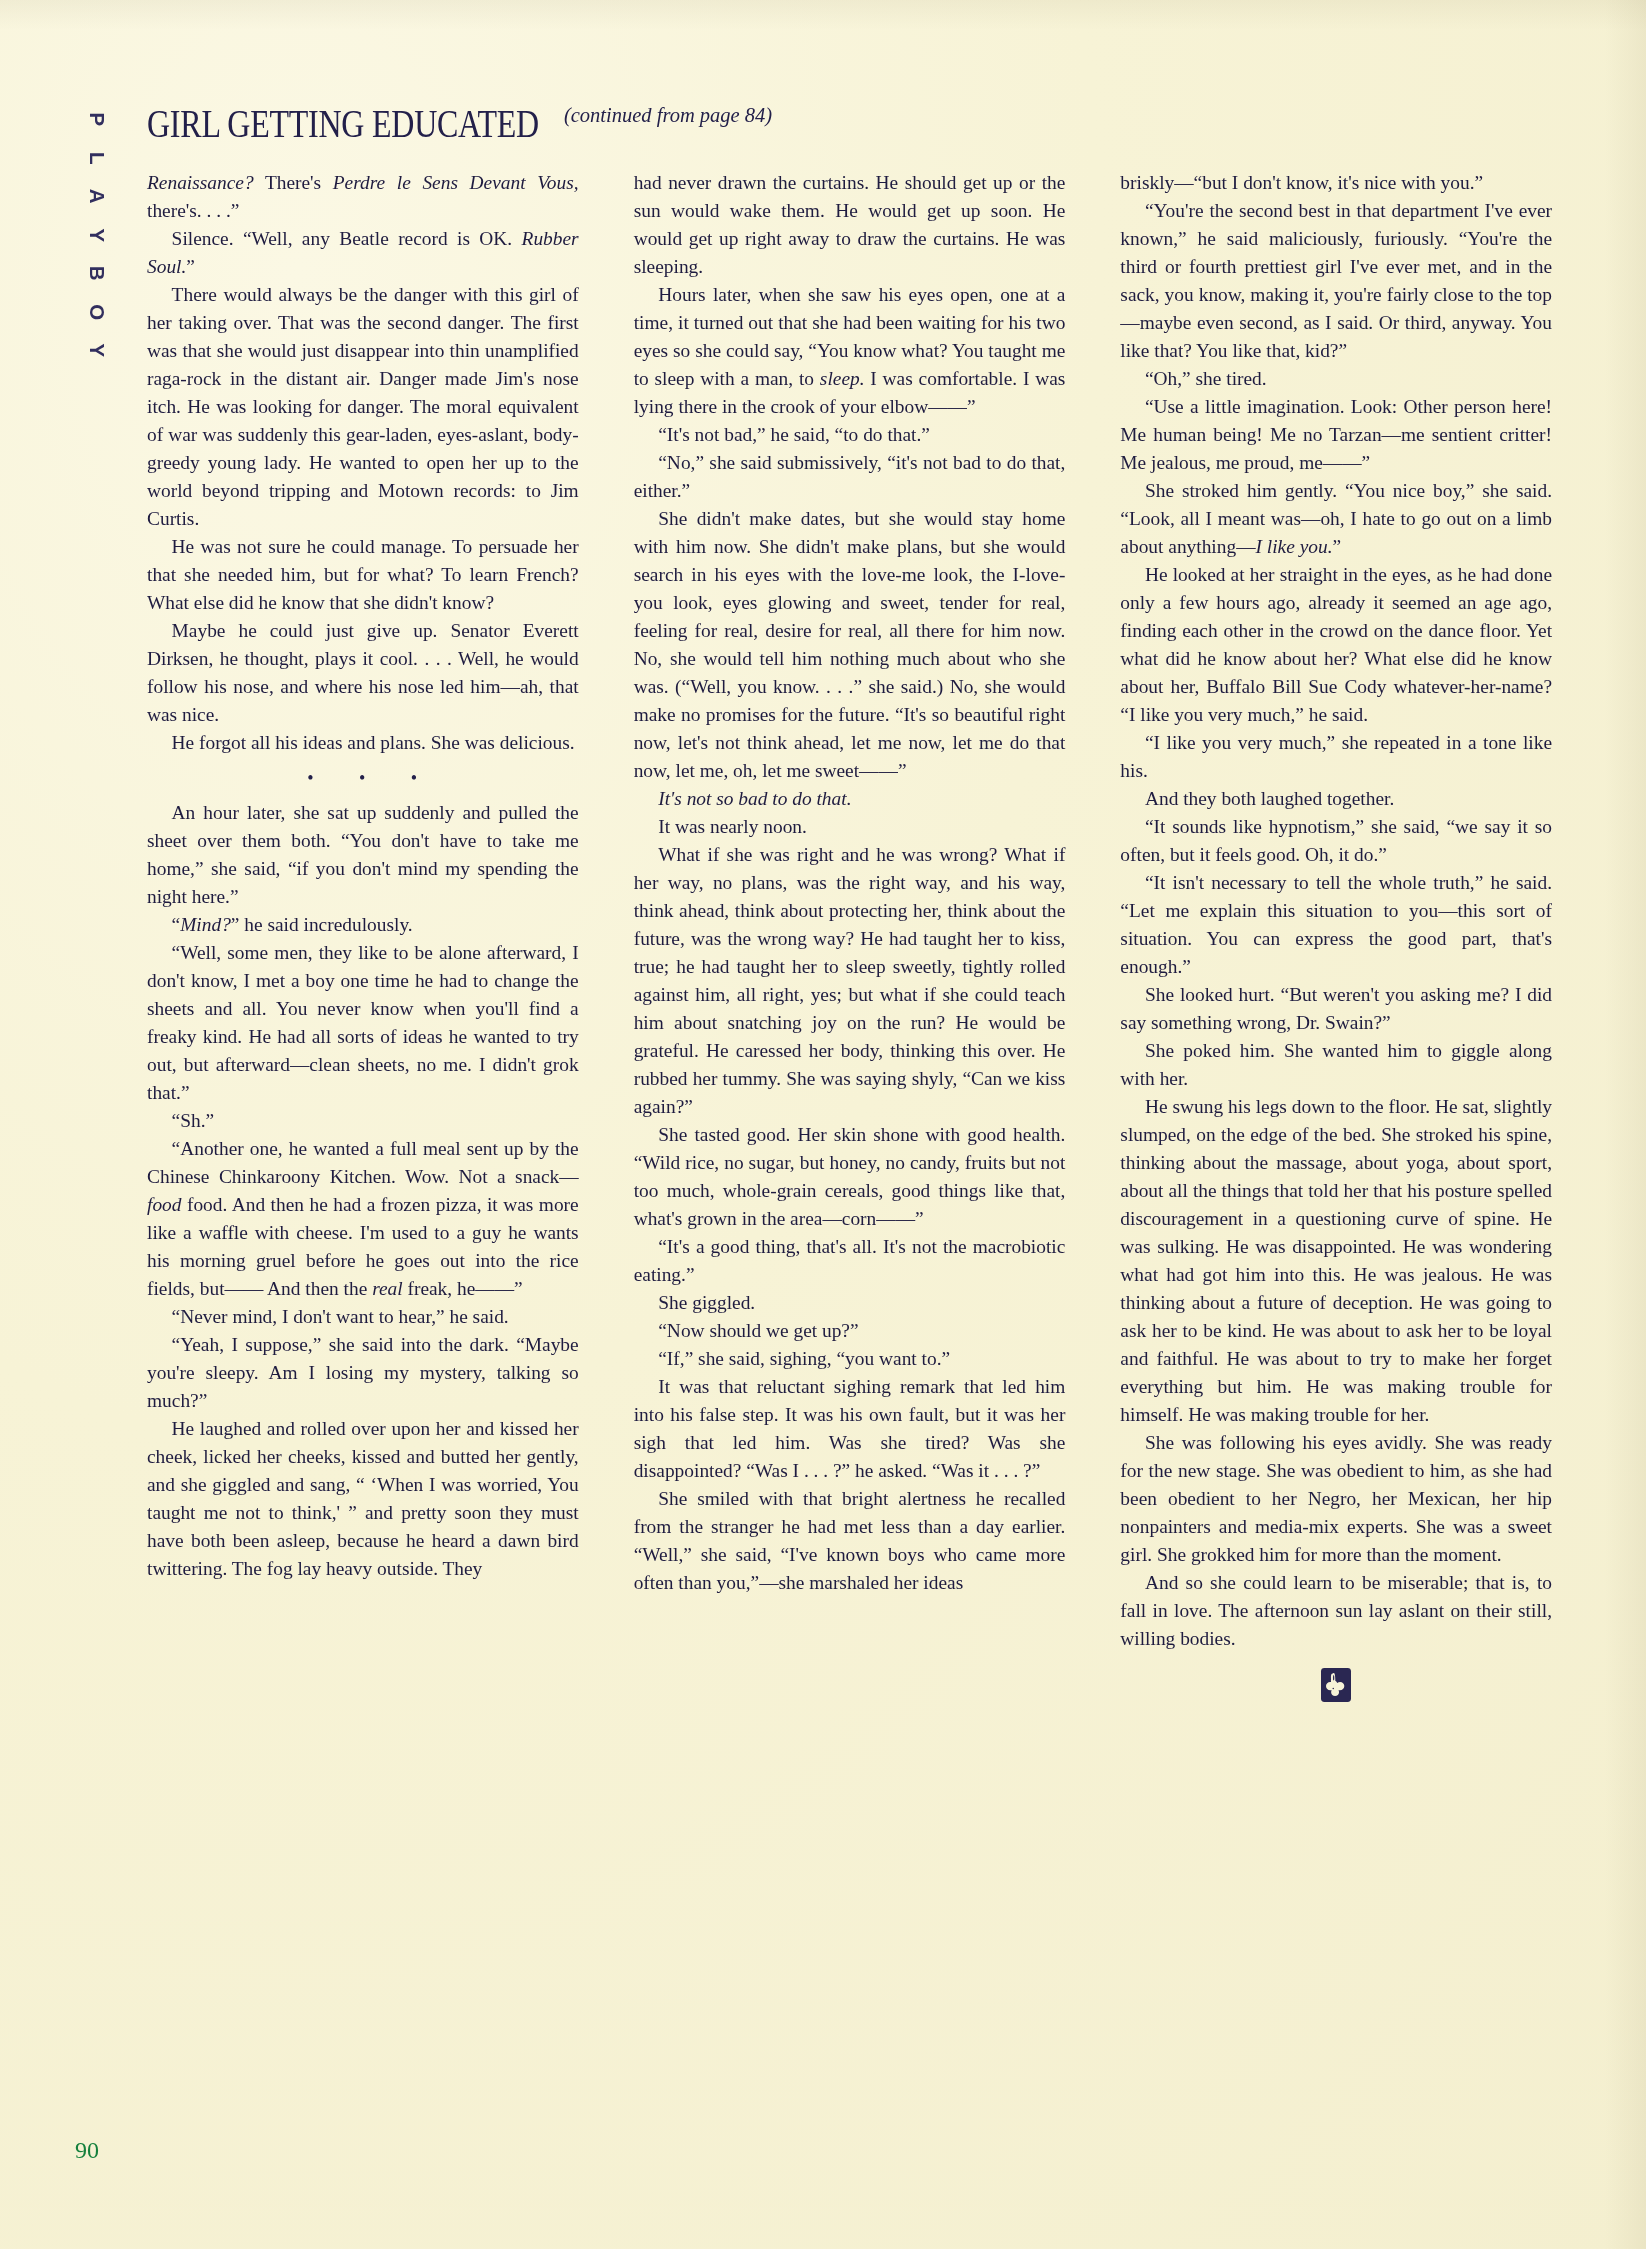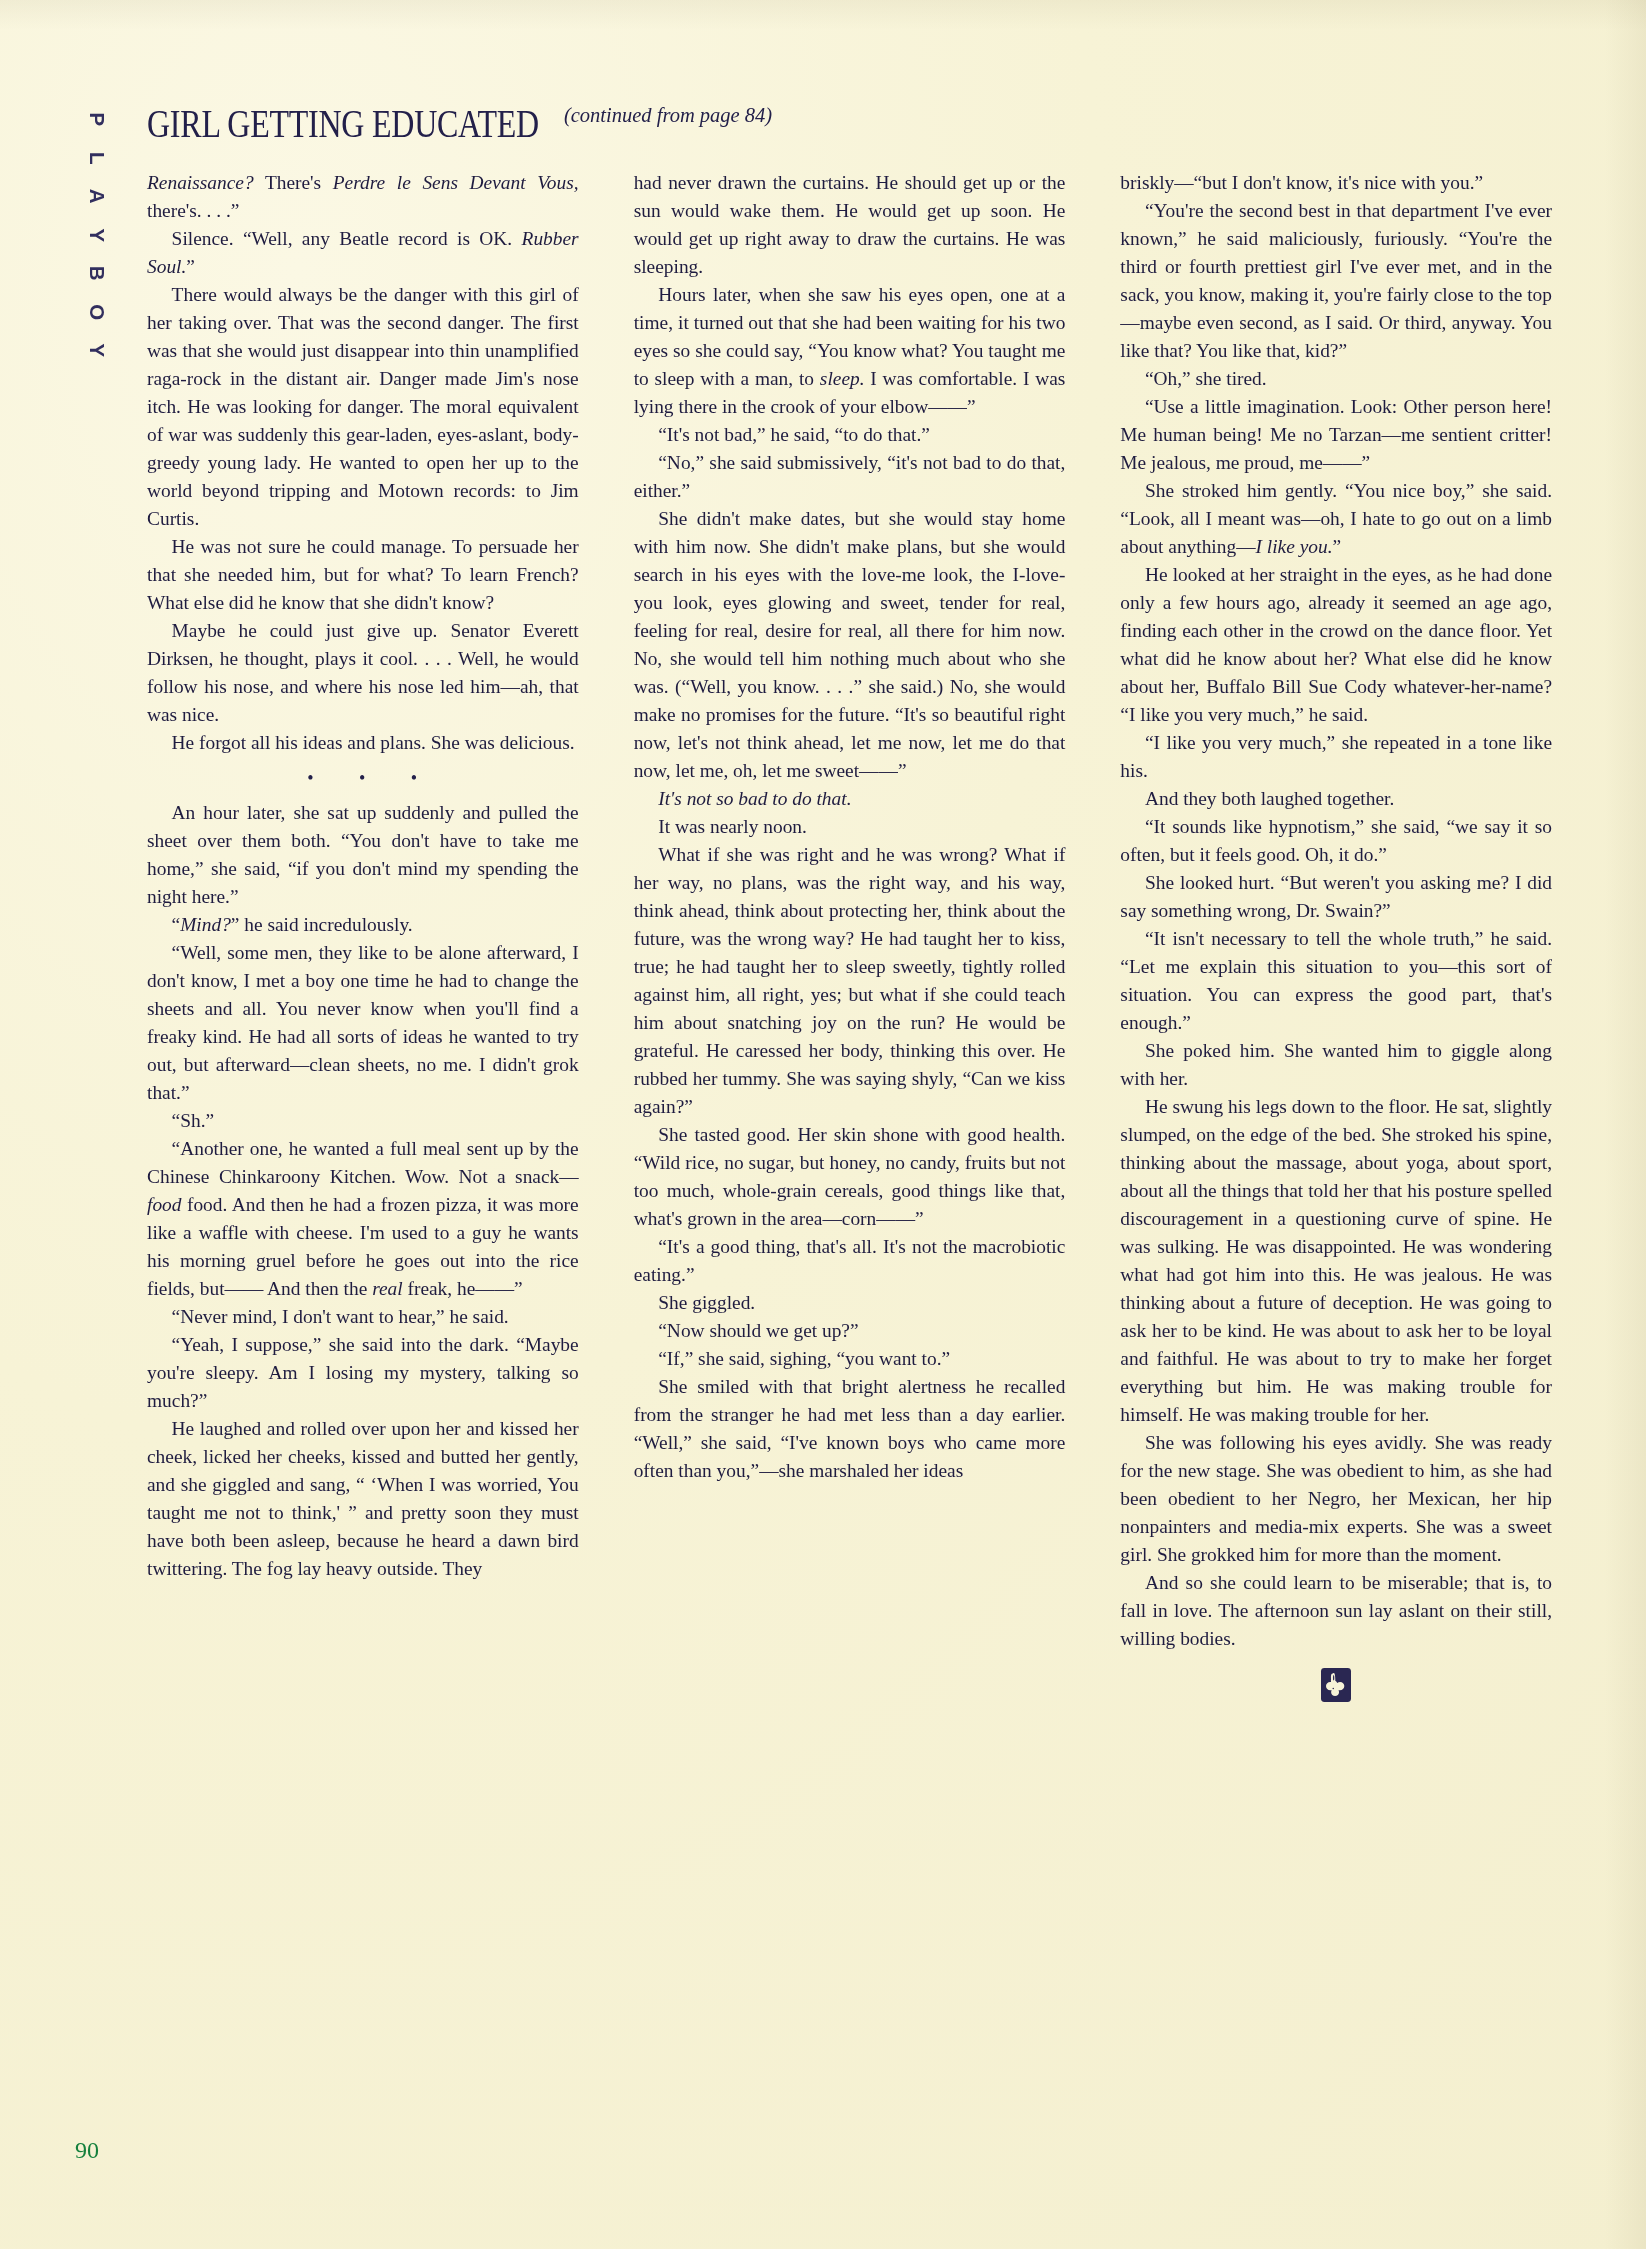--- a/index.html
+++ b/index.html
@@ -202,34 +202,35 @@
       <p><span>“No,” she said submissively, “it's not bad to do that, either.”</span></p>
       <p><span>She didn't make dates, but she would stay home with him now. She didn't make plans, but she would search in his eyes with the love-me look, the I-love-you look, eyes glowing and sweet, tender for real, feeling for real, desire for real, all there for him now. No, she would tell him nothing much about who she was. (“Well, you know. . . .” she said.) No, she would make no promises for the future. “It's so beautiful right now, let's not think ahead, let me now, let me do that now, let me, oh, let me sweet——”</span></p>
       <p class="all-italic"><em>It's not so bad to do that.</em></p>
       <p><span>It was nearly noon.</span></p>
       <p><span>What if she was right and he was wrong? What if her way, no plans, was the right way, and his way, think ahead, think about protecting her, think about the future, was the wrong way? He had taught her to kiss, true; he had taught her to sleep sweetly, tightly rolled against him, all right, yes; but what if she could teach him about snatching joy on the run? He would be grateful. He caressed her body, thinking this over. He rubbed her tummy. She was saying shyly, “Can we kiss again?”</span></p>
       <p><span>She tasted good. Her skin shone with good health. “Wild rice, no sugar, but honey, no candy, fruits but not too much, whole-grain cereals, good things like that, what's grown in the area—corn——”</span></p>
       <p><span>“It's a good thing, that's all. It's not the macrobiotic eating.”</span></p>
       <p><span>She giggled.</span></p>
       <p><span>“Now should we get up?”</span></p>
       <p><span>“If,” she said, sighing, “you want to.”</span></p>
+      <p><span>It was that reluctant sighing remark that led him into his false step. It was his own fault, but it was her sigh that led him. Was she tired? Was she disappointed? “Was I . . . ?” he asked. “Was it . . . ?”</span></p>
       <p><span>She smiled with that bright alertness he recalled from the stranger he had met less than a day earlier. “Well,” she said, “I've known boys who came more often than you,”—she marshaled her ideas</span></p>
     </div>
     <div class="col">
       <p class="no-indent"><span>briskly—“but I don't know, it's nice with you.”</span></p>
       <p><span>“You're the second best in that department I've ever known,” he said maliciously, furiously. “You're the third or fourth prettiest girl I've ever met, and in the sack, you know, making it, you're fairly close to the top—maybe even second, as I said. Or third, anyway. You like that? You like that, kid?”</span></p>
       <p><span>“Oh,” she tired.</span></p>
       <p><span>“Use a little imagination. Look: Other person here! Me human being! Me no Tarzan—me sentient critter! Me jealous, me proud, me——”</span></p>
       <p><span>She stroked him gently. “You nice boy,” she said. “Look, all I meant was—oh, I hate to go out on a limb about anything—</span><em>I like you.</em><span>”</span></p>
       <p><span>He looked at her straight in the eyes, as he had done only a few hours ago, already it seemed an age ago, finding each other in the crowd on the dance floor. Yet what did he know about her? What else did he know about her, Buffalo Bill Sue Cody whatever-her-name? “I like you very much,” he said.</span></p>
       <p><span>“I like you very much,” she repeated in a tone like his.</span></p>
       <p><span>And they both laughed together.</span></p>
       <p><span>“It sounds like hypnotism,” she said, “we say it so often, but it feels good. Oh, it do.”</span></p>
+      <p><span>“It isn't necessary to tell the whole truth,” he said. “Let me explain this situation to you—this sort of situation. You can express the good part, that's enough.”</span></p>
       <p><span>She looked hurt. “But weren't you asking me? I did say something wrong, Dr. Swain?”</span></p>
-      <p><span>“It isn't necessary to tell the whole truth,” he said. “Let me explain this situation to you—this sort of situation. You can express the good part, that's enough.”</span></p>
       <p><span>She poked him. She wanted him to giggle along with her.</span></p>
       <p><span>He swung his legs down to the floor. He sat, slightly slumped, on the edge of the bed. She stroked his spine, thinking about the massage, about yoga, about sport, about all the things that told her that his posture spelled discouragement in a questioning curve of spine. He was sulking. He was disappointed. He was wondering what had got him into this. He was jealous. He was thinking about a future of deception. He was going to ask her to be kind. He was about to ask her to be loyal and faithful. He was about to try to make her forget everything but him. He was making trouble for himself. He was making trouble for her.</span></p>
       <p><span>She was following his eyes avidly. She was ready for the new stage. She was obedient to him, as she had been obedient to her Negro, her Mexican, her hip nonpainters and media-mix experts. She was a sweet girl. She grokked him for more than the moment.</span></p>
       <p><span>And so she could learn to be miserable; that is, to fall in love. The afternoon sun lay aslant on their still, willing bodies.</span></p>
       <div class="bug-wrap">
         <div class="bug">
           <svg width="20.5" height="26" viewBox="0 0 30 38" aria-hidden="true">
             <g fill="#f7f3d8">
               <path d="M10.2 2.2c0.9-1.3 2.3-0.6 2.6 0.9 0.6 2.9 0.9 6.6 0.8 9.6 1.4 0.7 2.4 1.9 2.9 3.3 1.1-0.9 2.6-1.4 4.1-1.4 3.6 0 6.2 2.6 6.2 6 0 3.6-2.9 6.2-6.5 6.2-0.7 0-1.4-0.1-2-0.3 0.5 0.9 0.8 1.9 0.8 3 0 3.2-2.6 5.7-5.8 5.7S7.5 32.7 7.5 29.5c0-1.1 0.3-2.1 0.8-3-0.6 0.2-1.3 0.3-2 0.3-3.6 0-6.3-2.6-6.3-6.2 0-3.4 2.6-6 6.2-6 0.4 0 0.8 0 1.2 0.1-0.6-3.2-0.5-7.3 0.1-10.3 0.3-1.5 1.8-2.2 2.7-2.2z"></path>
             </g>

